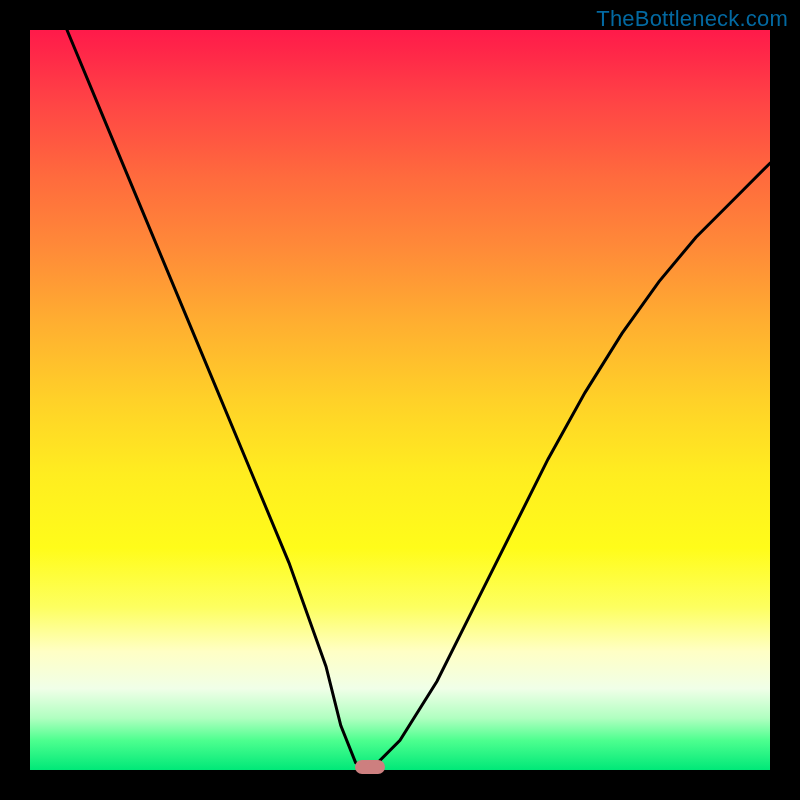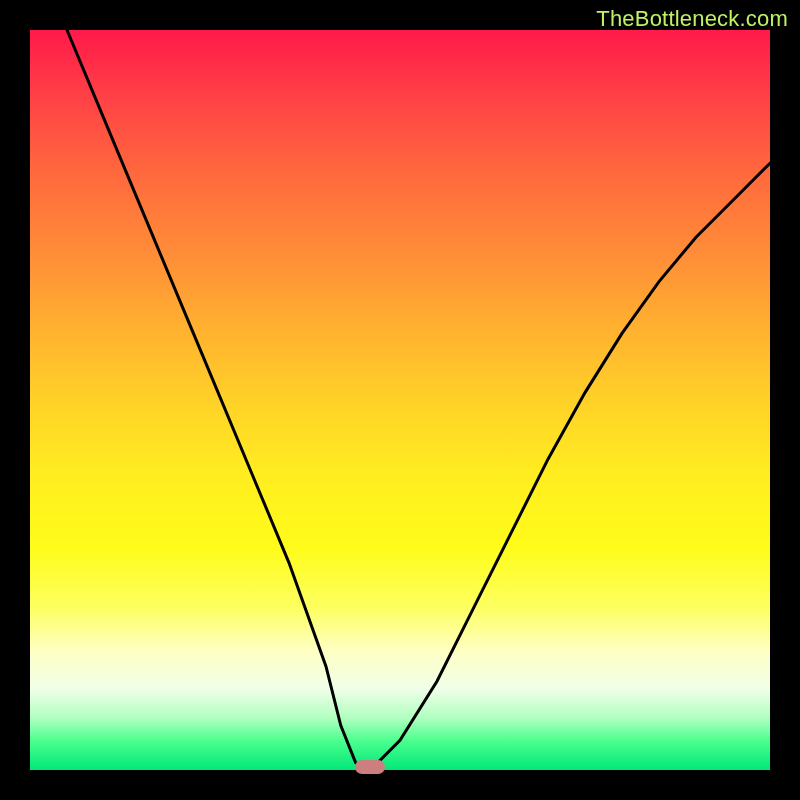--- a/index.html
+++ b/index.html
@@ -31,21 +31,21 @@
       #f0ffe8 89%,
       #b0ffc0 93%,
       #4dff8f 96%,
       #00e878 100%
     );
   }
   .watermark {
     position: absolute;
     top: 6px;
     right: 12px;
-    color: #bef264;
+    color: #0369a1;
     font-size: 22px;
     font-weight: 500;
     letter-spacing: 0.2px;
   }
   .curve-svg {
     position: absolute;
     left: 30px;
     top: 30px;
     width: 740px;
     height: 740px;

